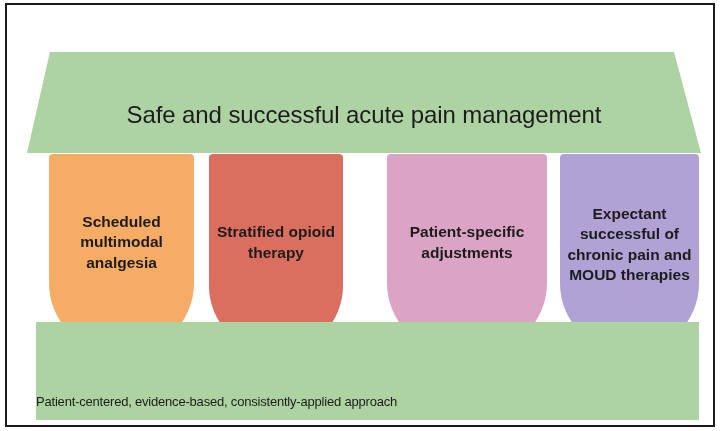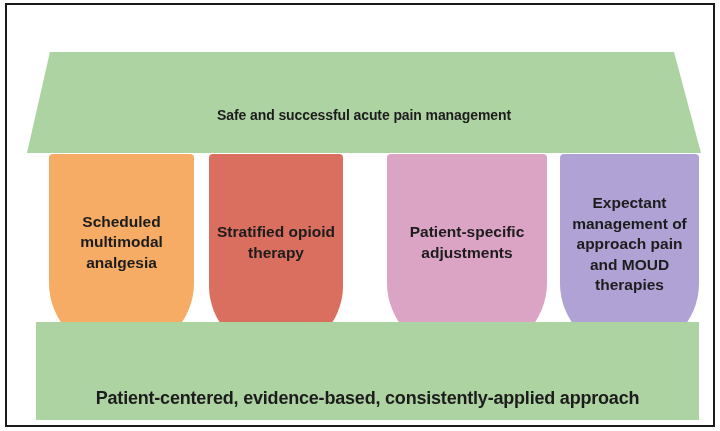--- a/index.html
+++ b/index.html
@@ -56,45 +56,45 @@
   }
   .roof-label {
     position: absolute;
     left: 0;
     top: 0;
     width: 674px;
     height: 111px;
     display: flex;
     align-items: center;
     justify-content: center;
-    font-size: 14px;
-    font-weight: bold;
+    font-size: 24px;
+    font-weight: normal;
     color: #1c1c1c;
     letter-spacing: -0.1px;
     padding-top: 14px;
     box-sizing: border-box;
   }
 
   
   .base {
     position: absolute;
     left: 27px;
     top: 315px;
     width: 663px;
     height: 98px;
     background: #aed3a2;
   }
   .base-label {
     position: absolute;
     left: 0;
     bottom: 11px;
     width: 663px;
-    text-align: center;
-    font-size: 18px;
-    font-weight: bold;
+    text-align: left;
+    font-size: 13px;
+    font-weight: normal;
     color: #1c1c1c;
     letter-spacing: -0.2px;
   }
 
   
   .pillar {
     position: absolute;
     top: 147px;
     height: 199px;
     border-radius: 4px 4px 70px 70px;
@@ -137,21 +137,21 @@
 
     <div class="pillar pillar-2">
       <div class="pillar-label">Stratified opioid therapy</div>
     </div>
 
     <div class="pillar pillar-3">
       <div class="pillar-label">Patient-specific adjustments</div>
     </div>
 
     <div class="pillar pillar-4">
-      <div class="pillar-label">Expectant management of approach pain and MOUD therapies</div>
+      <div class="pillar-label">Expectant successful of chronic pain and MOUD therapies</div>
     </div>
 
     <div class="base">
       <div class="base-label">Patient-centered, evidence-based, consistently-applied approach</div>
     </div>
 
   </div>
 </div>
 
 </body></html>

